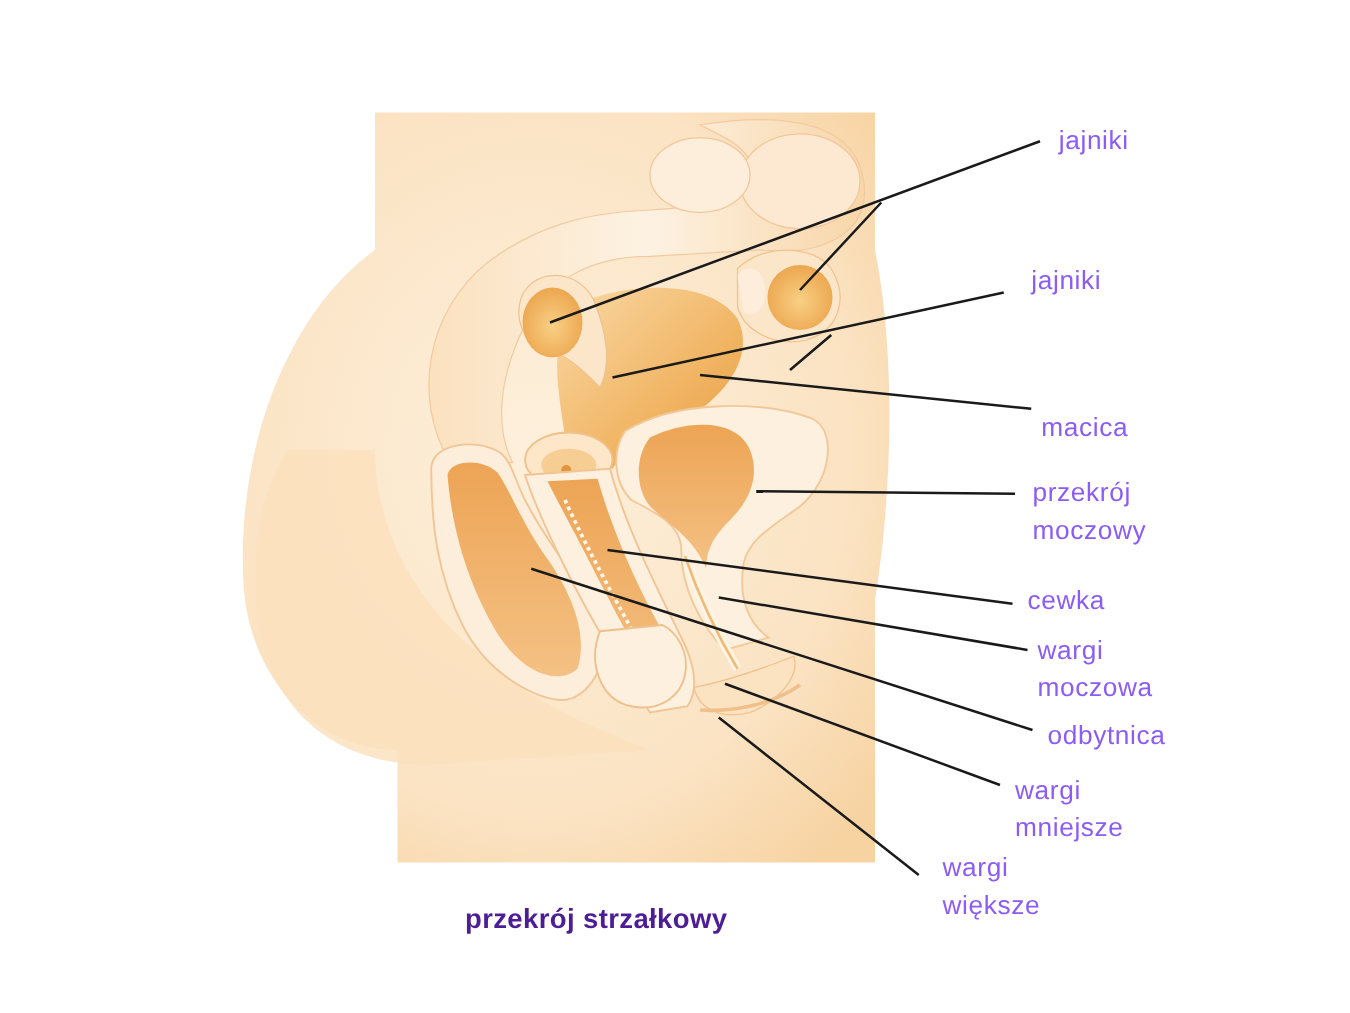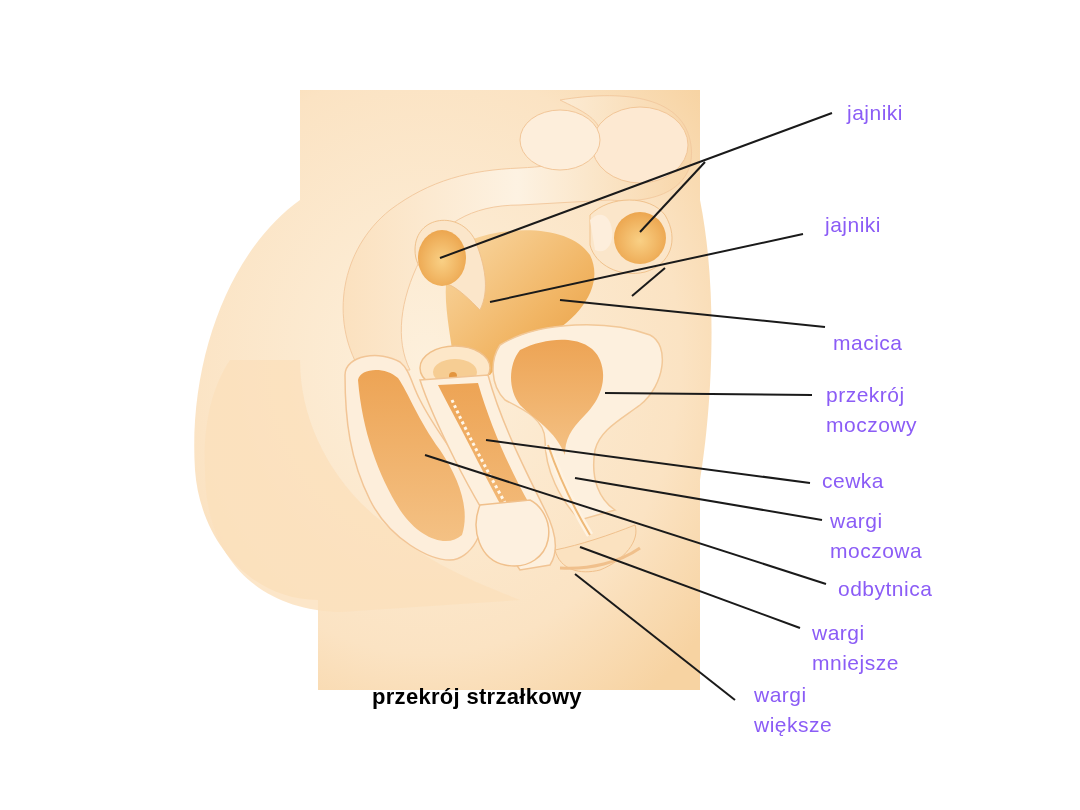--- a/index.html
+++ b/index.html
@@ -1,19 +1,19 @@
 <!DOCTYPE html>
 <html><head>
 <meta charset="utf-8">
 <style>
   html, body { margin: 0; padding: 0; background: #ffffff; }
   body { width: 1080px; height: 810px; position: relative; overflow: hidden; font-family: "Liberation Sans", sans-serif; }
   #figure { position: absolute; left: 0; top: 0; width: 1080px; height: 810px; }
   .label { position: absolute; font-family: "Liberation Sans", sans-serif; font-size: 21px; color: #8b5cf6; line-height: 30px; letter-spacing: 0.5px; white-space: pre; }
-  .caption { position: absolute; left: 372px; top: 684px; font-family: "Liberation Sans", sans-serif; font-weight: bold; font-size: 22px; color: #000000; letter-spacing: 0.3px; }
+  .caption { position: absolute; left: 372px; top: 722px; font-family: "Liberation Sans", sans-serif; font-weight: bold; font-size: 22px; color: #4c1d95; letter-spacing: 0.3px; }
 </style>
 </head>
 <body>
 
 <svg id="figure" viewBox="0 0 1080 810" xmlns="http://www.w3.org/2000/svg">
   <defs>
     <radialGradient id="skinGrad" cx="0.45" cy="0.45" r="0.7">
       <stop offset="0" stop-color="#fdf0dc"></stop>
       <stop offset="0.7" stop-color="#fbe3c3"></stop>
       <stop offset="1" stop-color="#f7d3a2"></stop>

